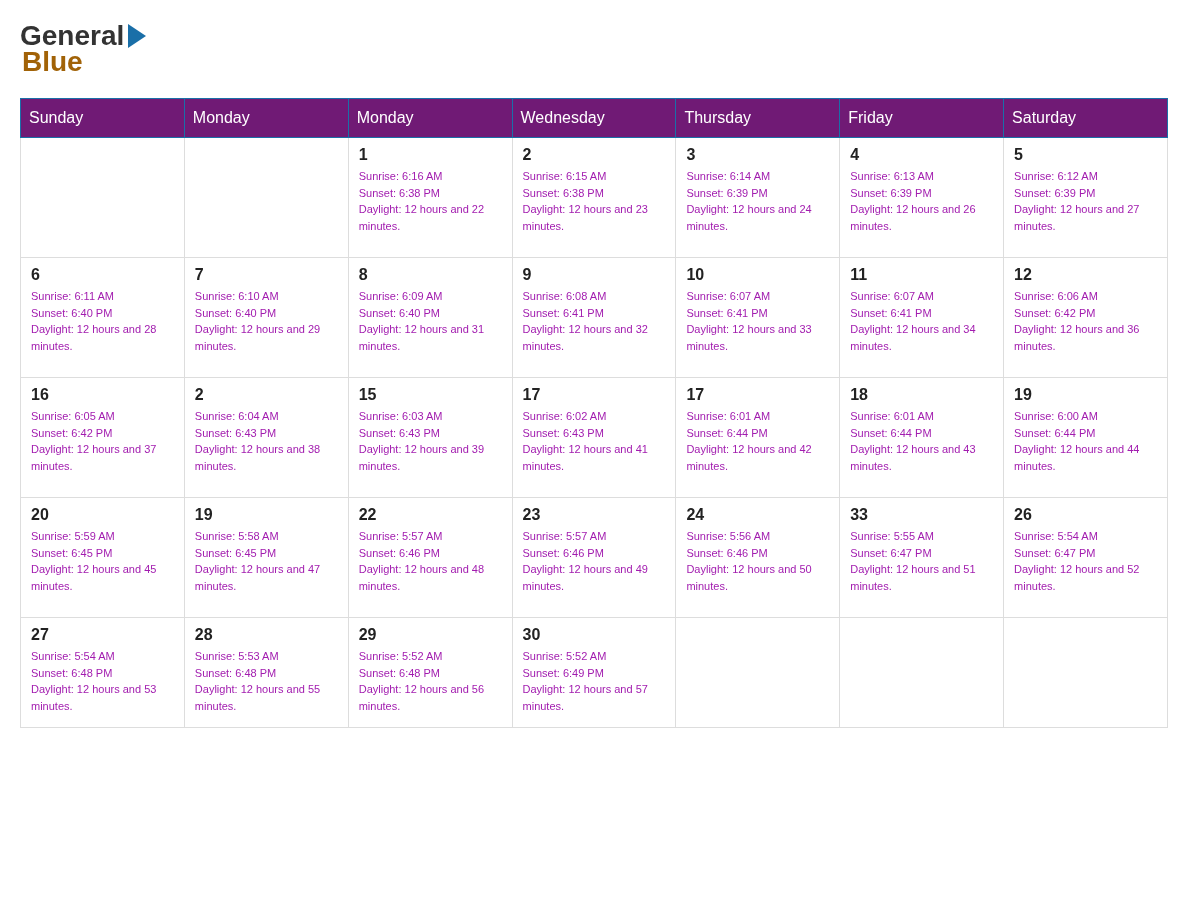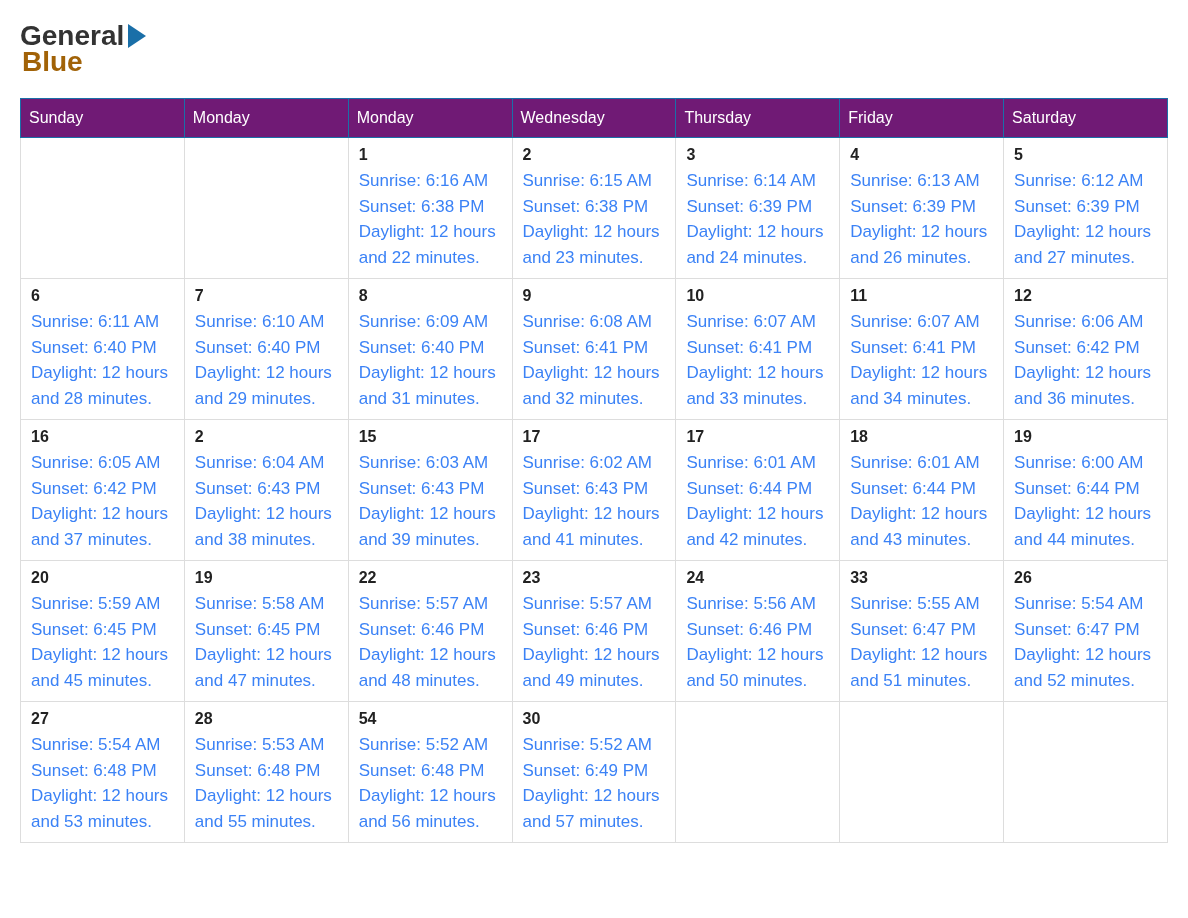--- a/index.html
+++ b/index.html
@@ -57,22 +57,22 @@
       min-height: 100px;
     }
     .day-number {
       font-size: 16px;
       font-weight: bold;
       color: #222;
       display: block;
       margin-bottom: 4px;
     }
     .day-info {
-      font-size: 17px;
-      color: #3b82f6;
+      font-size: 11px;
+      color: #a21caf;
       line-height: 1.5;
     }
     .empty-cell {
       background: #fff;
     }
     tr td {
       height: 120px;
     }
     tr:last-child td {
       height: 110px;
@@ -228,21 +228,21 @@
       <tr>
         <td>
           <span class="day-number">27</span>
           <div class="day-info">Sunrise: 5:54 AM<br>Sunset: 6:48 PM<br>Daylight: 12 hours and 53 minutes.</div>
         </td>
         <td>
           <span class="day-number">28</span>
           <div class="day-info">Sunrise: 5:53 AM<br>Sunset: 6:48 PM<br>Daylight: 12 hours and 55 minutes.</div>
         </td>
         <td>
-          <span class="day-number">54</span>
+          <span class="day-number">29</span>
           <div class="day-info">Sunrise: 5:52 AM<br>Sunset: 6:48 PM<br>Daylight: 12 hours and 56 minutes.</div>
         </td>
         <td>
           <span class="day-number">30</span>
           <div class="day-info">Sunrise: 5:52 AM<br>Sunset: 6:49 PM<br>Daylight: 12 hours and 57 minutes.</div>
         </td>
         <td class="empty-cell"></td>
         <td class="empty-cell"></td>
         <td class="empty-cell"></td>
       </tr>

